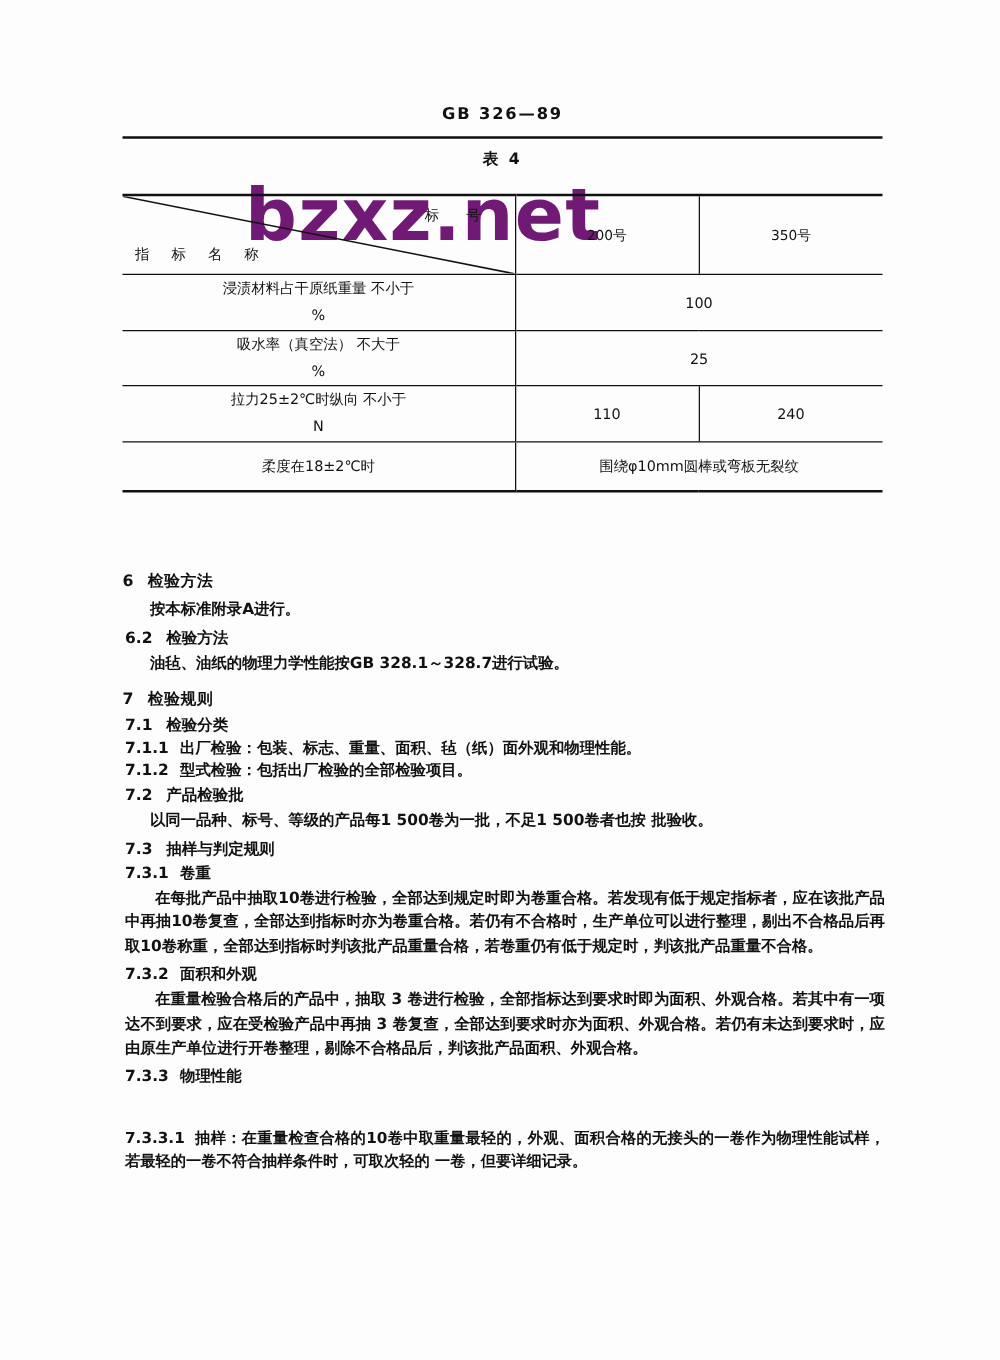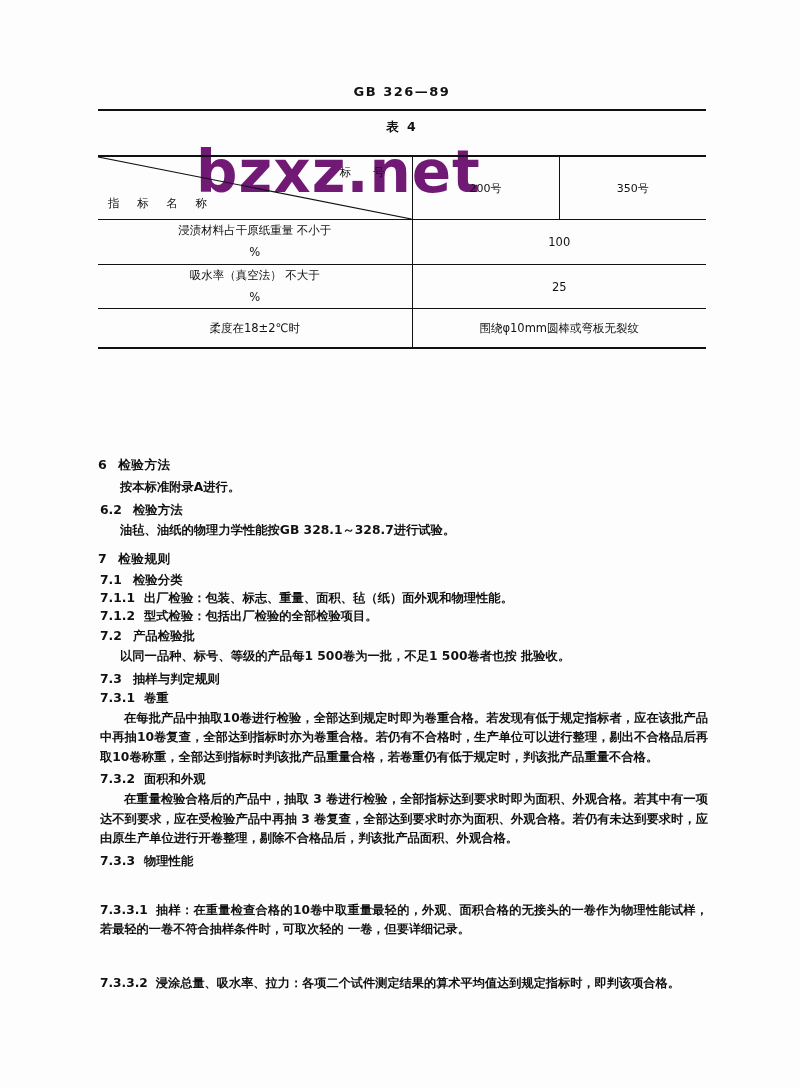--- a/index.html
+++ b/index.html
@@ -238,20 +238,28 @@
         </tr>
 
         <tr>
           <td class="name-cell rule-thin">
             <span>吸水率（真空法）  不大于</span>
             <span class="l2">%</span>
           </td>
           <td class="val-cell rule-thin vline" colspan="2">25</td>
         </tr>
 
+        <tr>
+          <td class="name-cell rule-thin">
+            <span>拉力25±2℃时纵向   不小于</span>
+            <span class="l2">N</span>
+          </td>
+          <td class="val-cell rule-thin vline">110</td>
+          <td class="val-cell rule-thin vline">240</td>
+        </tr>
 
         <tr>
           <td class="name-cell rule-bottom" style="line-height:1.4;padding:11px 4px">
             <span>柔度在18±2℃时</span>
           </td>
           <td class="val-cell rule-bottom vline" colspan="2">围绕φ10mm圆棒或弯板无裂纹</td>
         </tr>
       </tbody>
     </table>
   </div>
@@ -305,18 +313,15 @@
     <div class="p-flow">在重量检验合格后的产品中，抽取 3 卷进行检验，全部指标达到要求时即为面积、外观合格。若其中有一项达不到要求，应在受检验产品中再抽 3 卷复查，全部达到要求时亦为面积、外观合格。若仍有未达到要求时，应由原生产单位进行开卷整理，剔除不合格品后，判该批产品面积、外观合格。</div>
 
     <div class="h3">
       <span class="num">7.3.3</span><span>物理性能</span>
     </div>
 
     <div class="runon">
       <span class="num">7.3.3.1</span><span>抽样：在重量检查合格的10卷中取重量最轻的，外观、面积合格的无接头的一卷作为物理性能试样，若最轻的一卷不符合抽样条件时，可取次轻的  一卷，但要详细记录。</span>
     </div>
 
-    <div class="runon">
-      <span class="num">7.3.3.2</span><span>浸涂总量、吸水率、拉力：各项二个试件测定结果的算术平均值达到规定指标时，即判该项合格。</span>
-    </div>
 
   </div>
 </div>
 
 </body></html>

